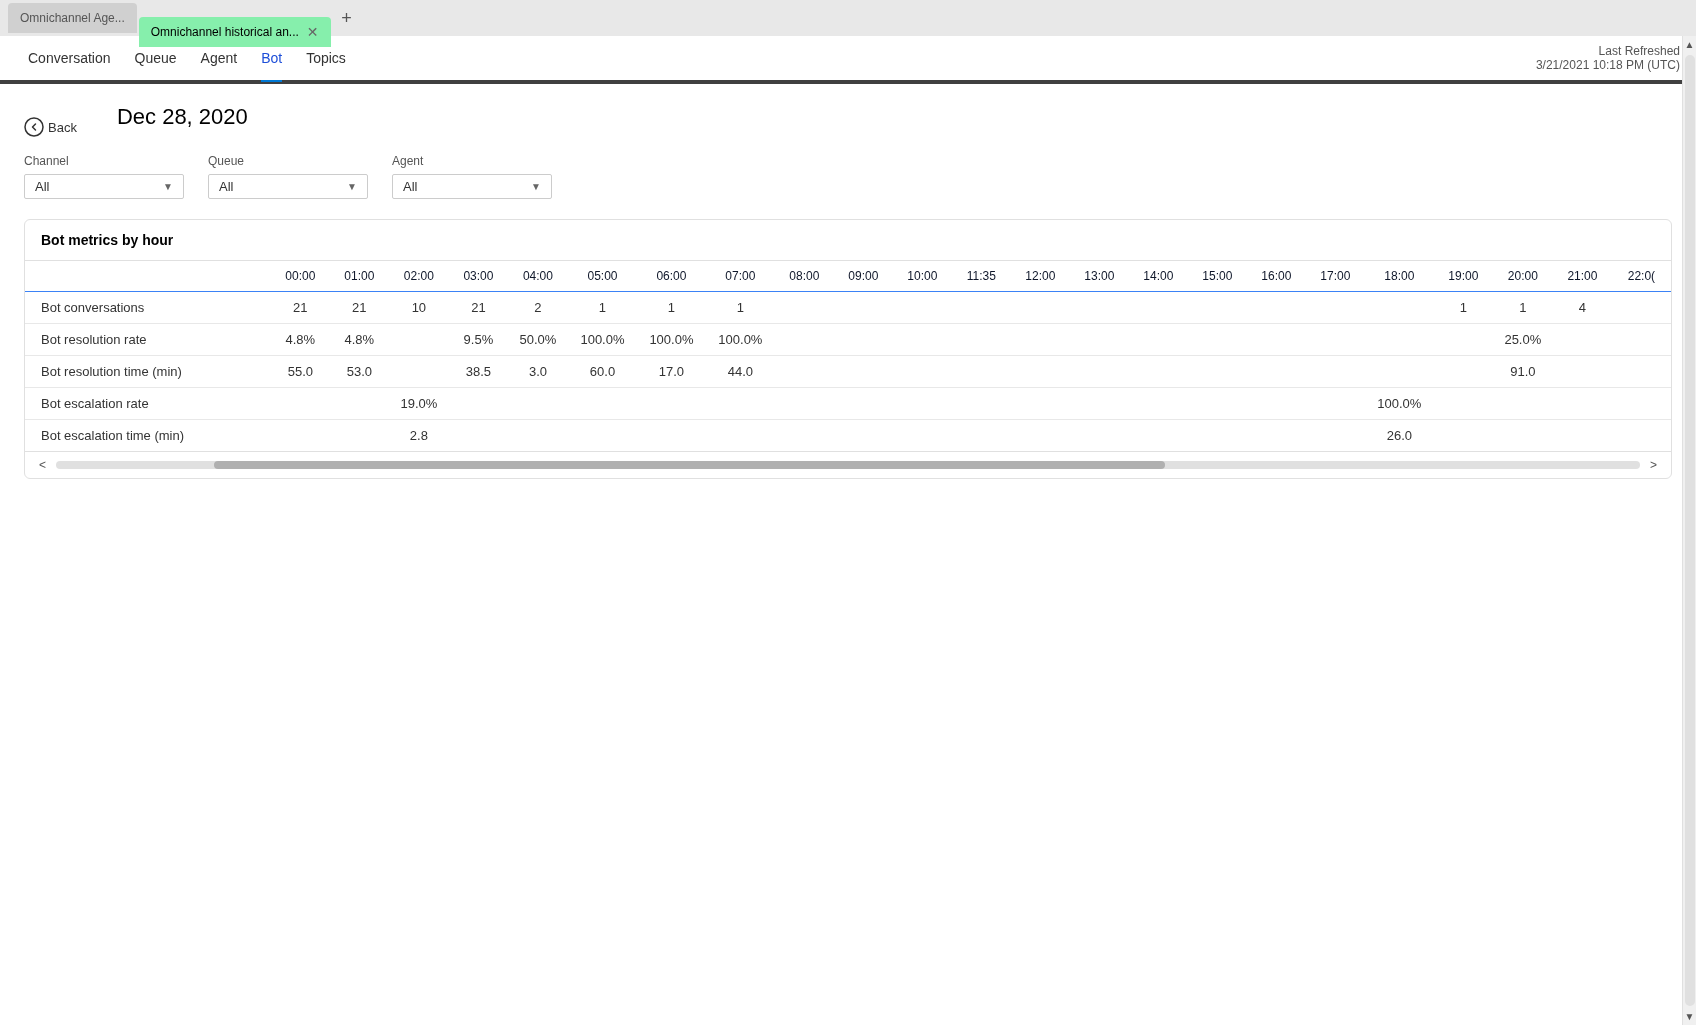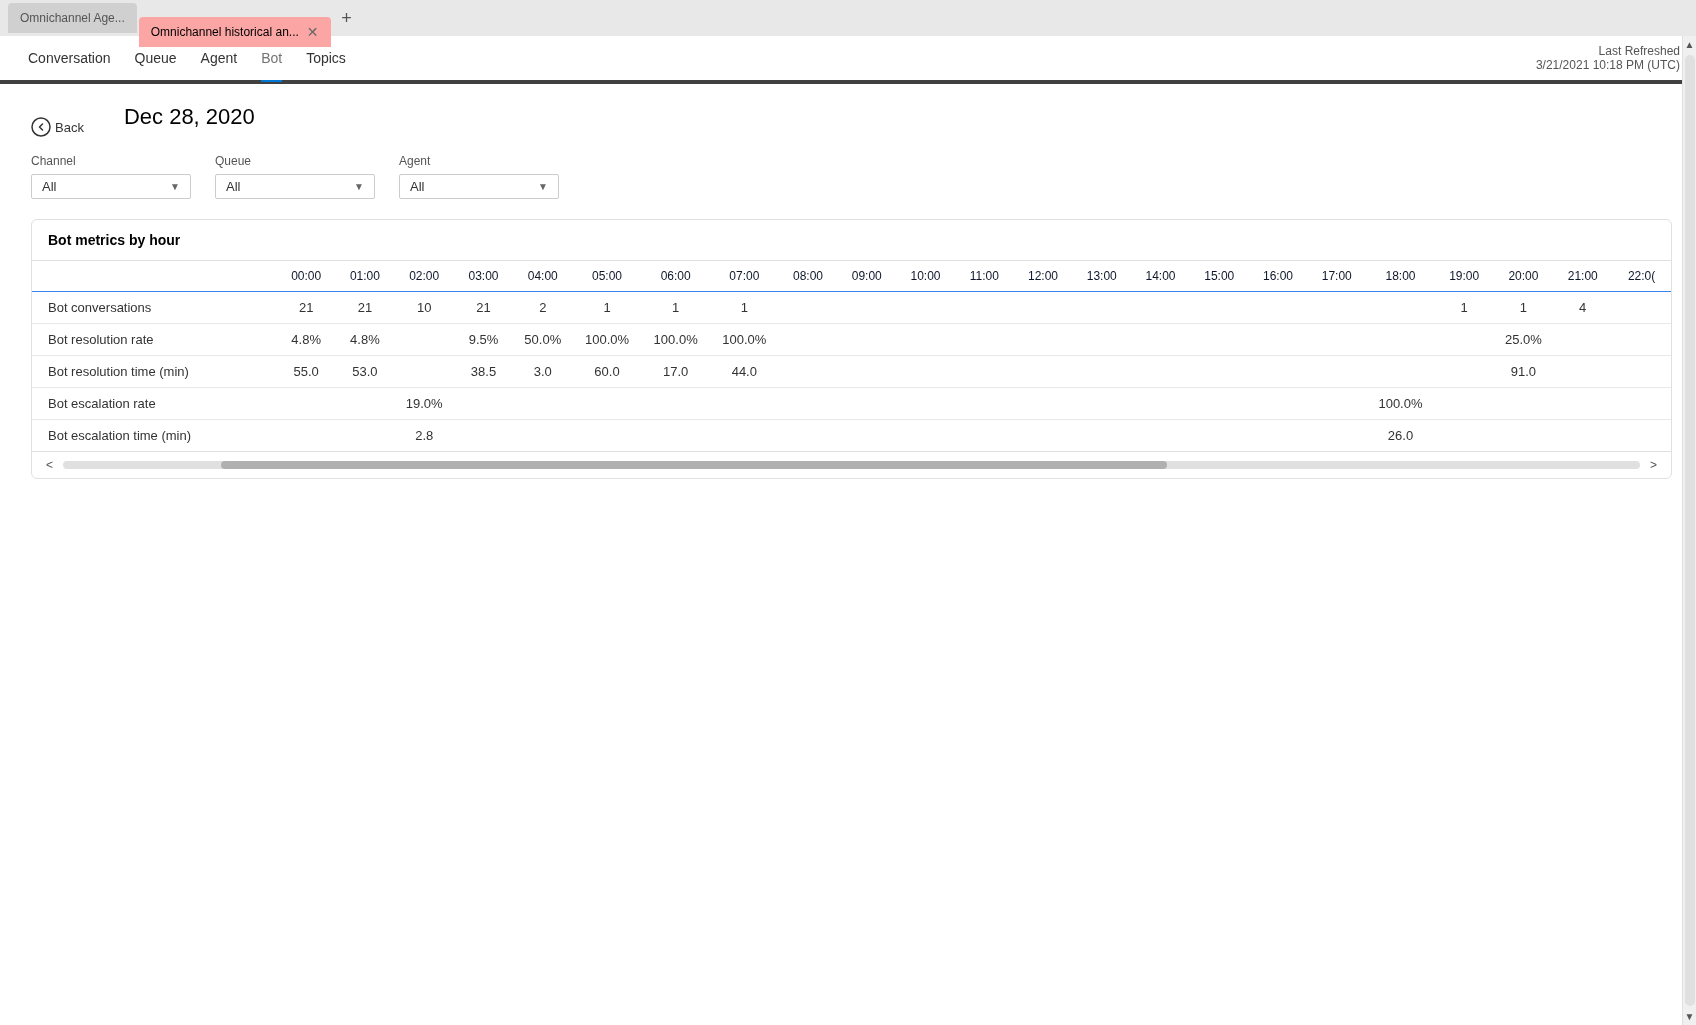--- a/index.html
+++ b/index.html
@@ -23,21 +23,21 @@
       font-size: 12px;
       cursor: pointer;
       gap: 8px;
       text-align: right;
     }
     .tab.inactive {
       background: #d0d0d0;
       color: #555;
     }
     .tab.active {
-      background: #fca5a5;
+      background: #86efac;
       color: #000;
       margin-top: 28px;
     }
     .tab-close {
       font-size: 14px;
       color: #666;
       cursor: pointer;
     }
     .tab-add {
       width: 28px;
@@ -72,21 +72,21 @@
       padding: 0 12px;
       height: 48px;
       display: flex;
       align-items: center;
       cursor: pointer;
       font-size: 14px;
       color: #333;
       position: relative;
     }
     .nav-item.active {
-      color: #737373;
+      color: #1d4ed8;
     }
     .nav-item.active::after {
       content: '';
       position: absolute;
       bottom: 0;
       left: 12px;
       right: 12px;
       height: 2px;
       background: #0078d4;
     }
@@ -95,21 +95,20 @@
       text-align: right;
       font-size: 12px;
       color: #555;
     }
 
     
     .content {
       padding: 20px 24px;
       flex: 1;
       overflow: auto;
-      margin-left: 7px;
     }
 
     
     .back-row {
       display: flex;
       align-items: center;
       gap: 8px;
       margin-bottom: 4px;
     }
     .back-btn {
@@ -371,21 +370,21 @@
                 <th>01:00</th>
                 <th>02:00</th>
                 <th>03:00</th>
                 <th>04:00</th>
                 <th>05:00</th>
                 <th>06:00</th>
                 <th>07:00</th>
                 <th>08:00</th>
                 <th>09:00</th>
                 <th>10:00</th>
-                <th>11:00</th>
+                <th>11:35</th>
                 <th>12:00</th>
                 <th>13:00</th>
                 <th>14:00</th>
                 <th>15:00</th>
                 <th>16:00</th>
                 <th>17:00</th>
                 <th>18:00</th>
                 <th>19:00</th>
                 <th>20:00</th>
                 <th>21:00</th>

